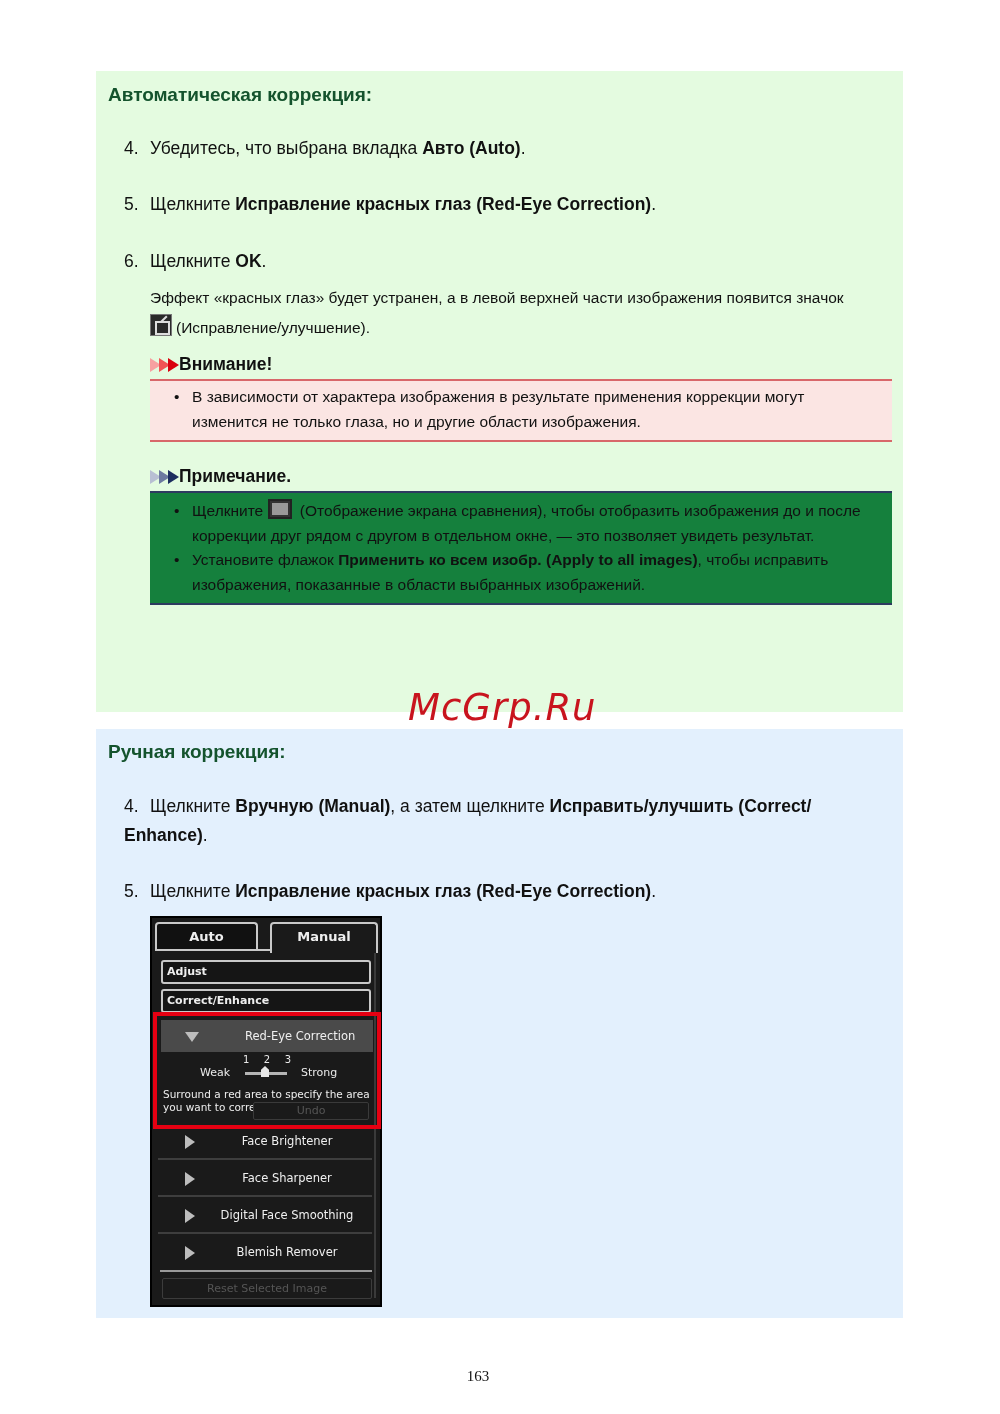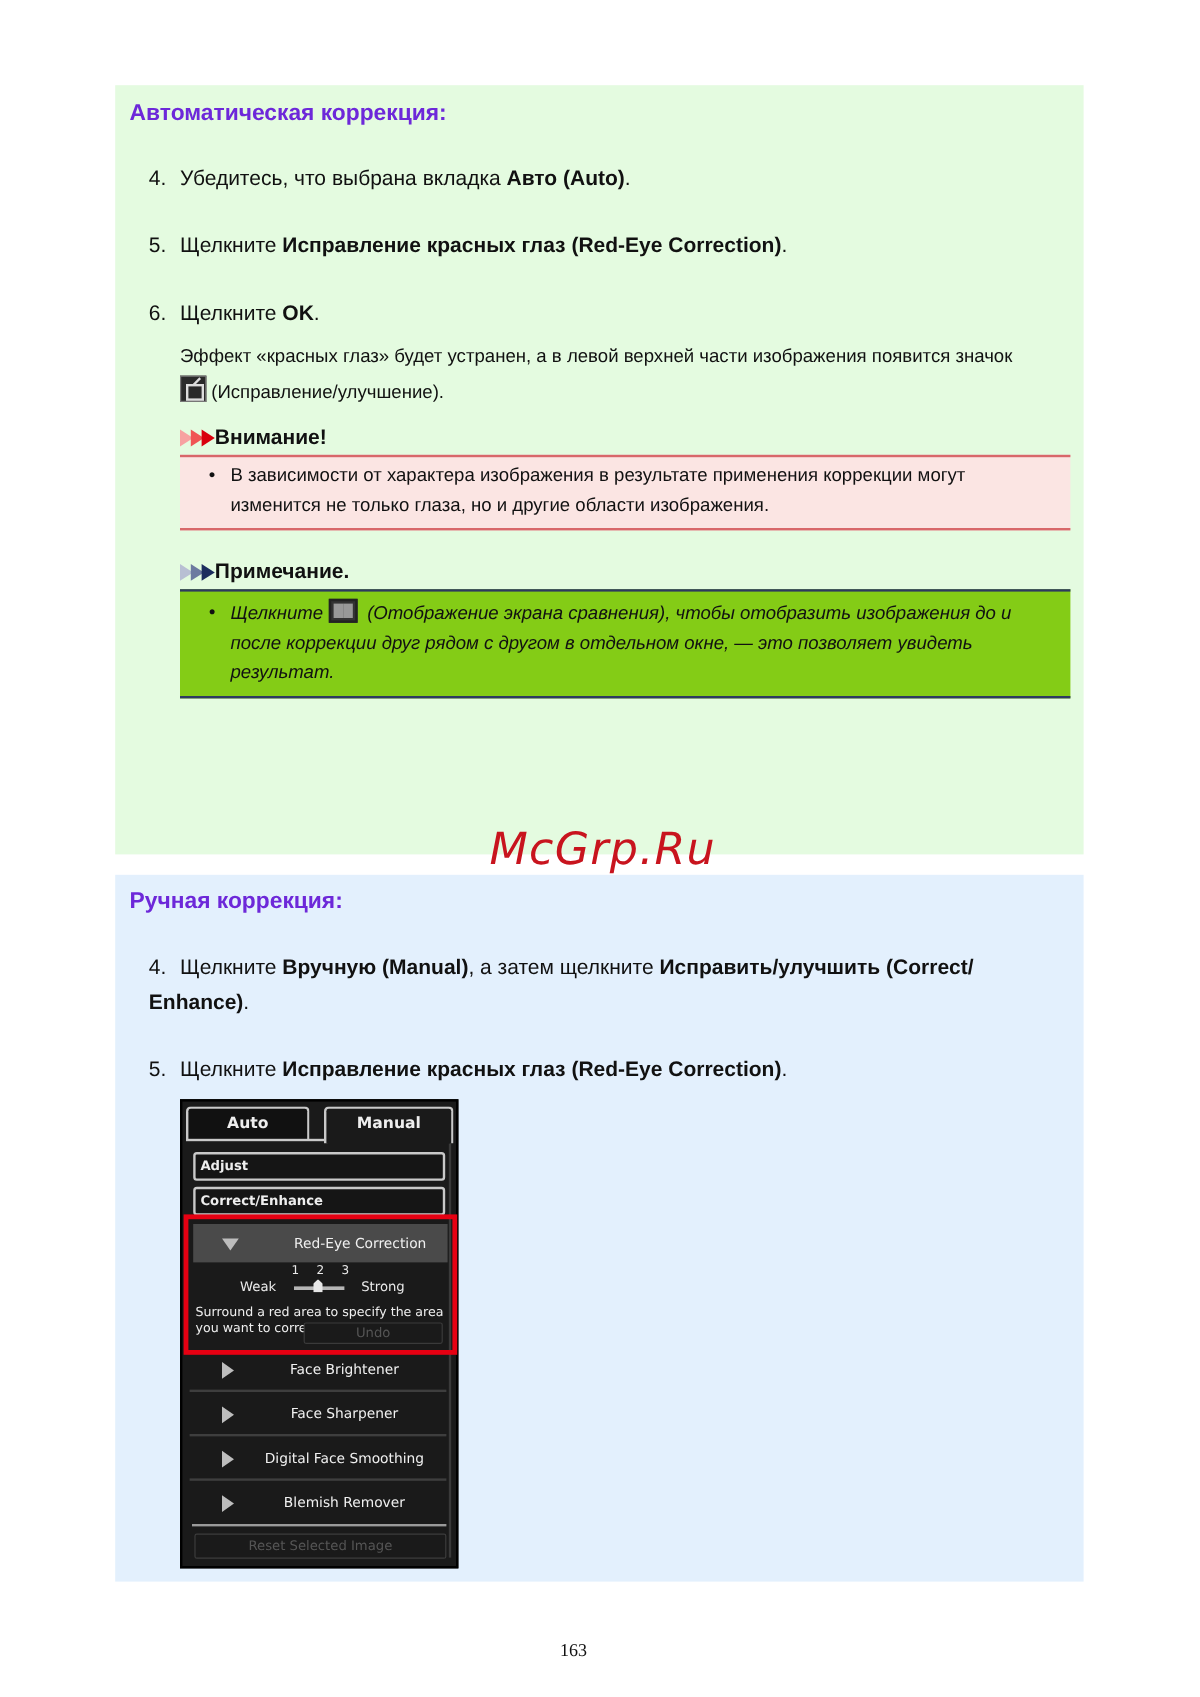--- a/index.html
+++ b/index.html
@@ -3,21 +3,21 @@
 <meta charset="utf-8">
 <style>
   * { box-sizing: border-box; margin: 0; padding: 0; }
   html, body { width: 1000px; height: 1414px; background: #ffffff; }
   body { position: relative; font-family: "Liberation Sans", sans-serif; color: #111; overflow: hidden; }
 
   .section { position: absolute; left: 96px; width: 807px; }
   .sec-auto { top: 71px; height: 641px; background: #e4fbe0; }
   .sec-manual { top: 729px; height: 589px; background: #e3f0fd; }
 
-  .sec-title { position: absolute; left: 12px; font-size: 19px; font-weight: bold; color: #6d28d9; }
+  .sec-title { position: absolute; left: 12px; font-size: 19px; font-weight: bold; color: #14532d; }
 
   .step { position: absolute; left: 28px; font-size: 17.5px; line-height: 29px; width: 760px; }
   .step .num { display: inline-block; width: 26px; }
   .b { font-weight: bold; }
 
   .para { position: absolute; left: 54px; font-size: 15.5px; line-height: 30px; width: 750px; color: #111; }
   .inline-icon { display: inline-block; vertical-align: -3px; width: 22px; height: 22px; background: #2a2a2a; border: 1px solid #777; margin-right: 4px; position: relative; }
   .inline-icon.edit::after { content: ""; position: absolute; left: 4px; top: 6px; width: 11px; height: 10px; border: 2px solid #ddd; }
   .inline-icon.edit::before { content: ""; position: absolute; left: 9px; top: 3px; width: 8px; height: 2px; background: #ddd; transform: rotate(-45deg); }
   .inline-icon.compare { width: 24px; height: 20px; background: #333; border: 2px solid #222; }
@@ -28,21 +28,21 @@
   .chevrons { display: inline-flex; }
   .chev { width: 0; height: 0; border-top: 7px solid transparent; border-bottom: 7px solid transparent; border-left: 11px solid; margin-right: -2px; position: relative; }
   .chev.w1 { border-left-color: #f7a1a1; }
   .chev.w2 { border-left-color: #f05454; }
   .chev.w3 { border-left-color: #d9000d; }
   .chev.n1 { border-left-color: #b8bfd3; }
   .chev.n2 { border-left-color: #6d7aa0; }
   .chev.n3 { border-left-color: #1c2d5e; }
 
   .warn-box { position: absolute; left: 54px; width: 742px; background: #fbe5e3; border-top: 2px solid #d8676a; border-bottom: 2px solid #d8676a; padding: 4px 20px 6px 24px; }
-  .note-box { position: absolute; left: 54px; width: 742px; background: #84cc16; border-top: 2px solid #2d3a60; border-bottom: 2px solid #2d3a60; padding: 6px 20px 6px 24px; font-style: italic; }
+  .note-box { position: absolute; left: 54px; width: 742px; background: #15803d; border-top: 2px solid #2d3a60; border-bottom: 2px solid #2d3a60; padding: 6px 20px 6px 24px; }
   .bullet { position: relative; padding-left: 18px; font-size: 15.5px; line-height: 24.5px; color: #111; }
   .bullet::before { content: "•"; position: absolute; left: 0; top: 0; }
 
   .watermark { position: absolute; left: 408px; top: 686px; font-family: "DejaVu Sans", sans-serif; font-size: 37px; color: #c8141e; font-style: italic; letter-spacing: 1px; }
 
   
   .panel { position: absolute; left: 150px; top: 916px; width: 232px; height: 391px; background: #1a1a1a; border: 2px solid #000; font-family: "DejaVu Sans", sans-serif; color: #eaeaea; }
   .tab { position: absolute; top: 4px; height: 28px; border: 2px solid #c9c9c9; border-bottom: none; border-radius: 4px 4px 0 0; font-size: 13px; font-weight: bold; text-align: center; line-height: 26px; color: #eee; }
   .tab-auto { left: 3px; width: 103px; background: #111; }
   .tab-manual { left: 118px; width: 108px; background: #1a1a1a; height: 31px; }
@@ -107,20 +107,23 @@
         <span class="chev n1"></span>
         <span class="chev n2"></span>
         <span class="chev n3"></span>
       </span>
     <span>Примечание.</span>
   </div>
   <div class="note-box" style="top:420px;">
     <div class="bullet">
       <span>Щелкните </span><span class="inline-icon compare"></span><span> (Отображение экрана сравнения), чтобы отобразить изображения до и после коррекции друг рядом с другом в отдельном окне, — это позволяет увидеть результат.</span>
     </div>
+    <div class="bullet">
+      <span>Установите флажок </span><span class="b">Применить ко всем изобр. (Apply to all images)</span><span>, чтобы исправить изображения, показанные в области выбранных изображений.</span>
+    </div>
   </div>
 </div>
 
 <div class="watermark">McGrp.Ru</div>
 
 <div class="section sec-manual">
   <div class="sec-title" style="top:12px;">Ручная коррекция:</div>
   <div class="step" style="top:63px; width:740px;">
     <span class="num">4.</span><span>Щелкните </span><span class="b">Вручную (Manual)</span><span>, а затем щелкните </span><span class="b">Исправить/улучшить (Correct/ Enhance)</span><span>.</span>
   </div>

